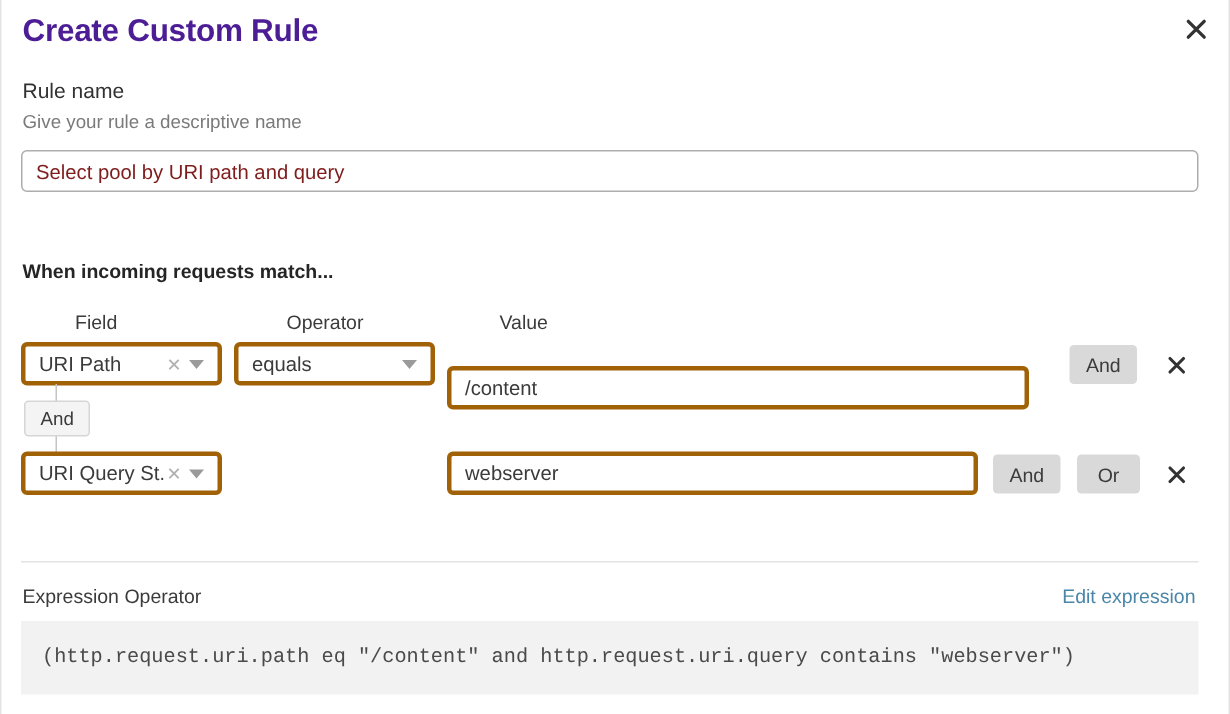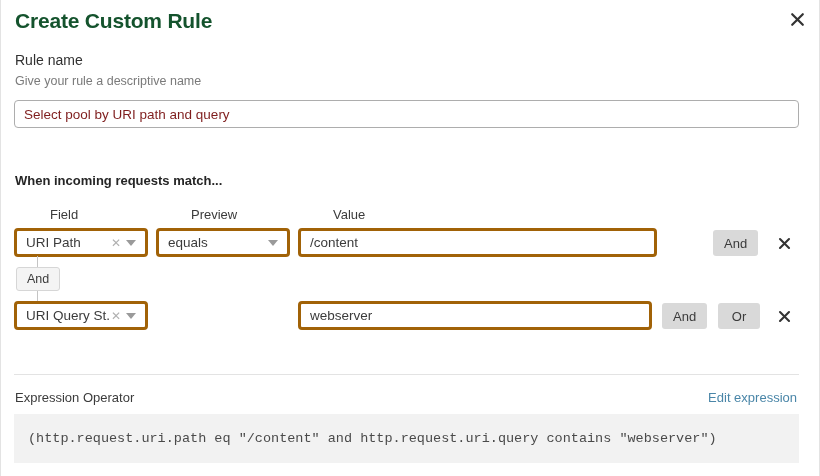--- a/index.html
+++ b/index.html
@@ -24,21 +24,21 @@
     background: #ffffff;
     overflow: hidden;
   }
   .modal-title {
     position: absolute;
     left: 14px;
     top: 9px;
     font-size: 21px;
     font-weight: bold;
     letter-spacing: -0.2px;
-    color: #14532d;
+    color: #4c1d95;
     text-align: right;
   }
   .close-btn {
     position: absolute;
     right: 9px;
     top: 6px;
     width: 26px;
     height: 26px;
     display: flex;
     align-items: center;
@@ -141,21 +141,21 @@
     padding: 0 9px;
     font-family: "Liberation Sans", sans-serif;
     outline: none;
     display: block;
     line-height: 27px;
   }
 
   
   .r1-field    { left: 13px;  top: 228px; width: 134px; }
   .r1-operator { left: 155px; top: 228px; width: 134px; }
-  .r1-value    { left: 297px; top: 228px; width: 359px; }
+  .r1-value    { left: 297px; top: 244px; width: 388px; }
 
   
   .r2-field    { left: 13px;  top: 301px; width: 134px; }
   .r2-operator { left: 155px; top: 301px; width: 134px; }
   .r2-value    { left: 297px; top: 301px; width: 354px; }
 
   .logic-btn {
     position: absolute;
     box-sizing: border-box;
     height: 26px;
@@ -276,21 +276,21 @@
   </button>
 
   <div class="section-label label-rule-name">Rule name</div>
   <div class="section-label label-rule-hint">Give your rule a descriptive name</div>
 
   <input class="rule-name-input" type="text" value="Select pool by URI path and query" style="">
 
   <div class="section-label label-match">When incoming requests match...</div>
 
   <div class="col-label col-field">Field</div>
-  <div class="col-label col-operator">Preview</div>
+  <div class="col-label col-operator">Operator</div>
   <div class="col-label col-value">Value</div>
 
   <div class="control select-ctl r1-field">
     <span class="select-text">URI Path</span>
     <span class="clear-x">✕</span>
     <span class="caret"></span>
   </div>
 
   <div class="control select-ctl r1-operator">
     <span class="select-text">equals</span>

